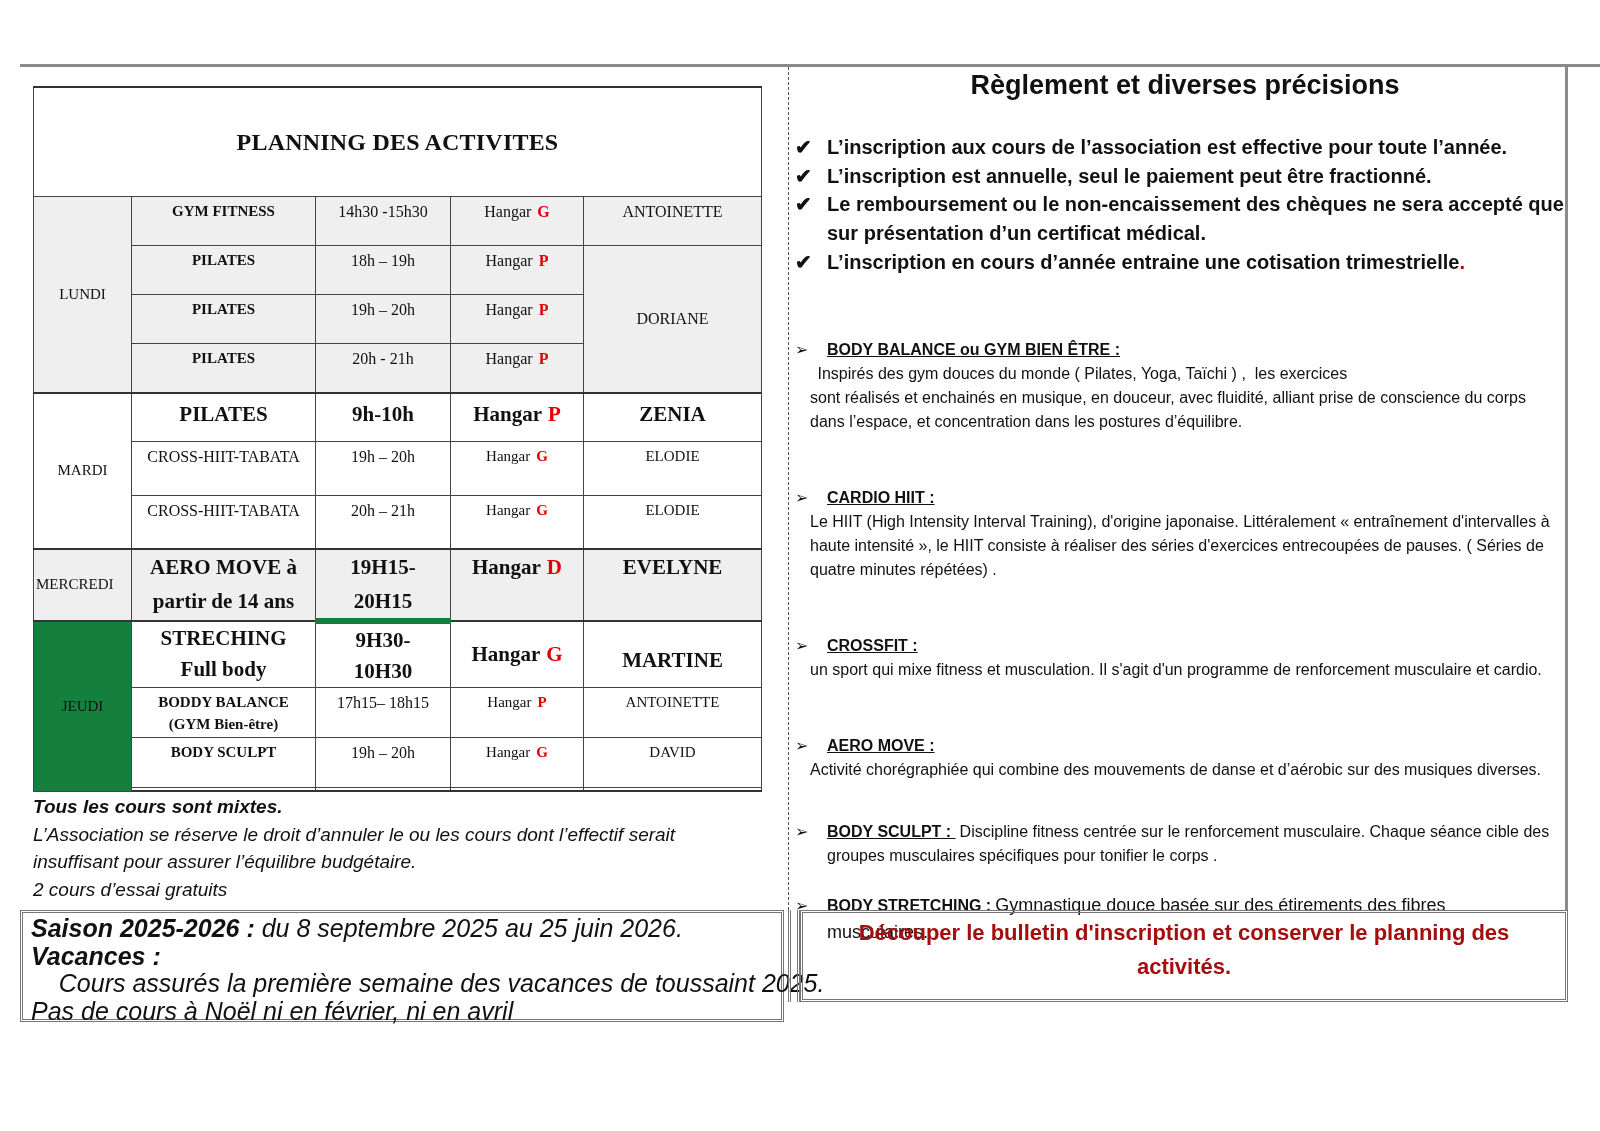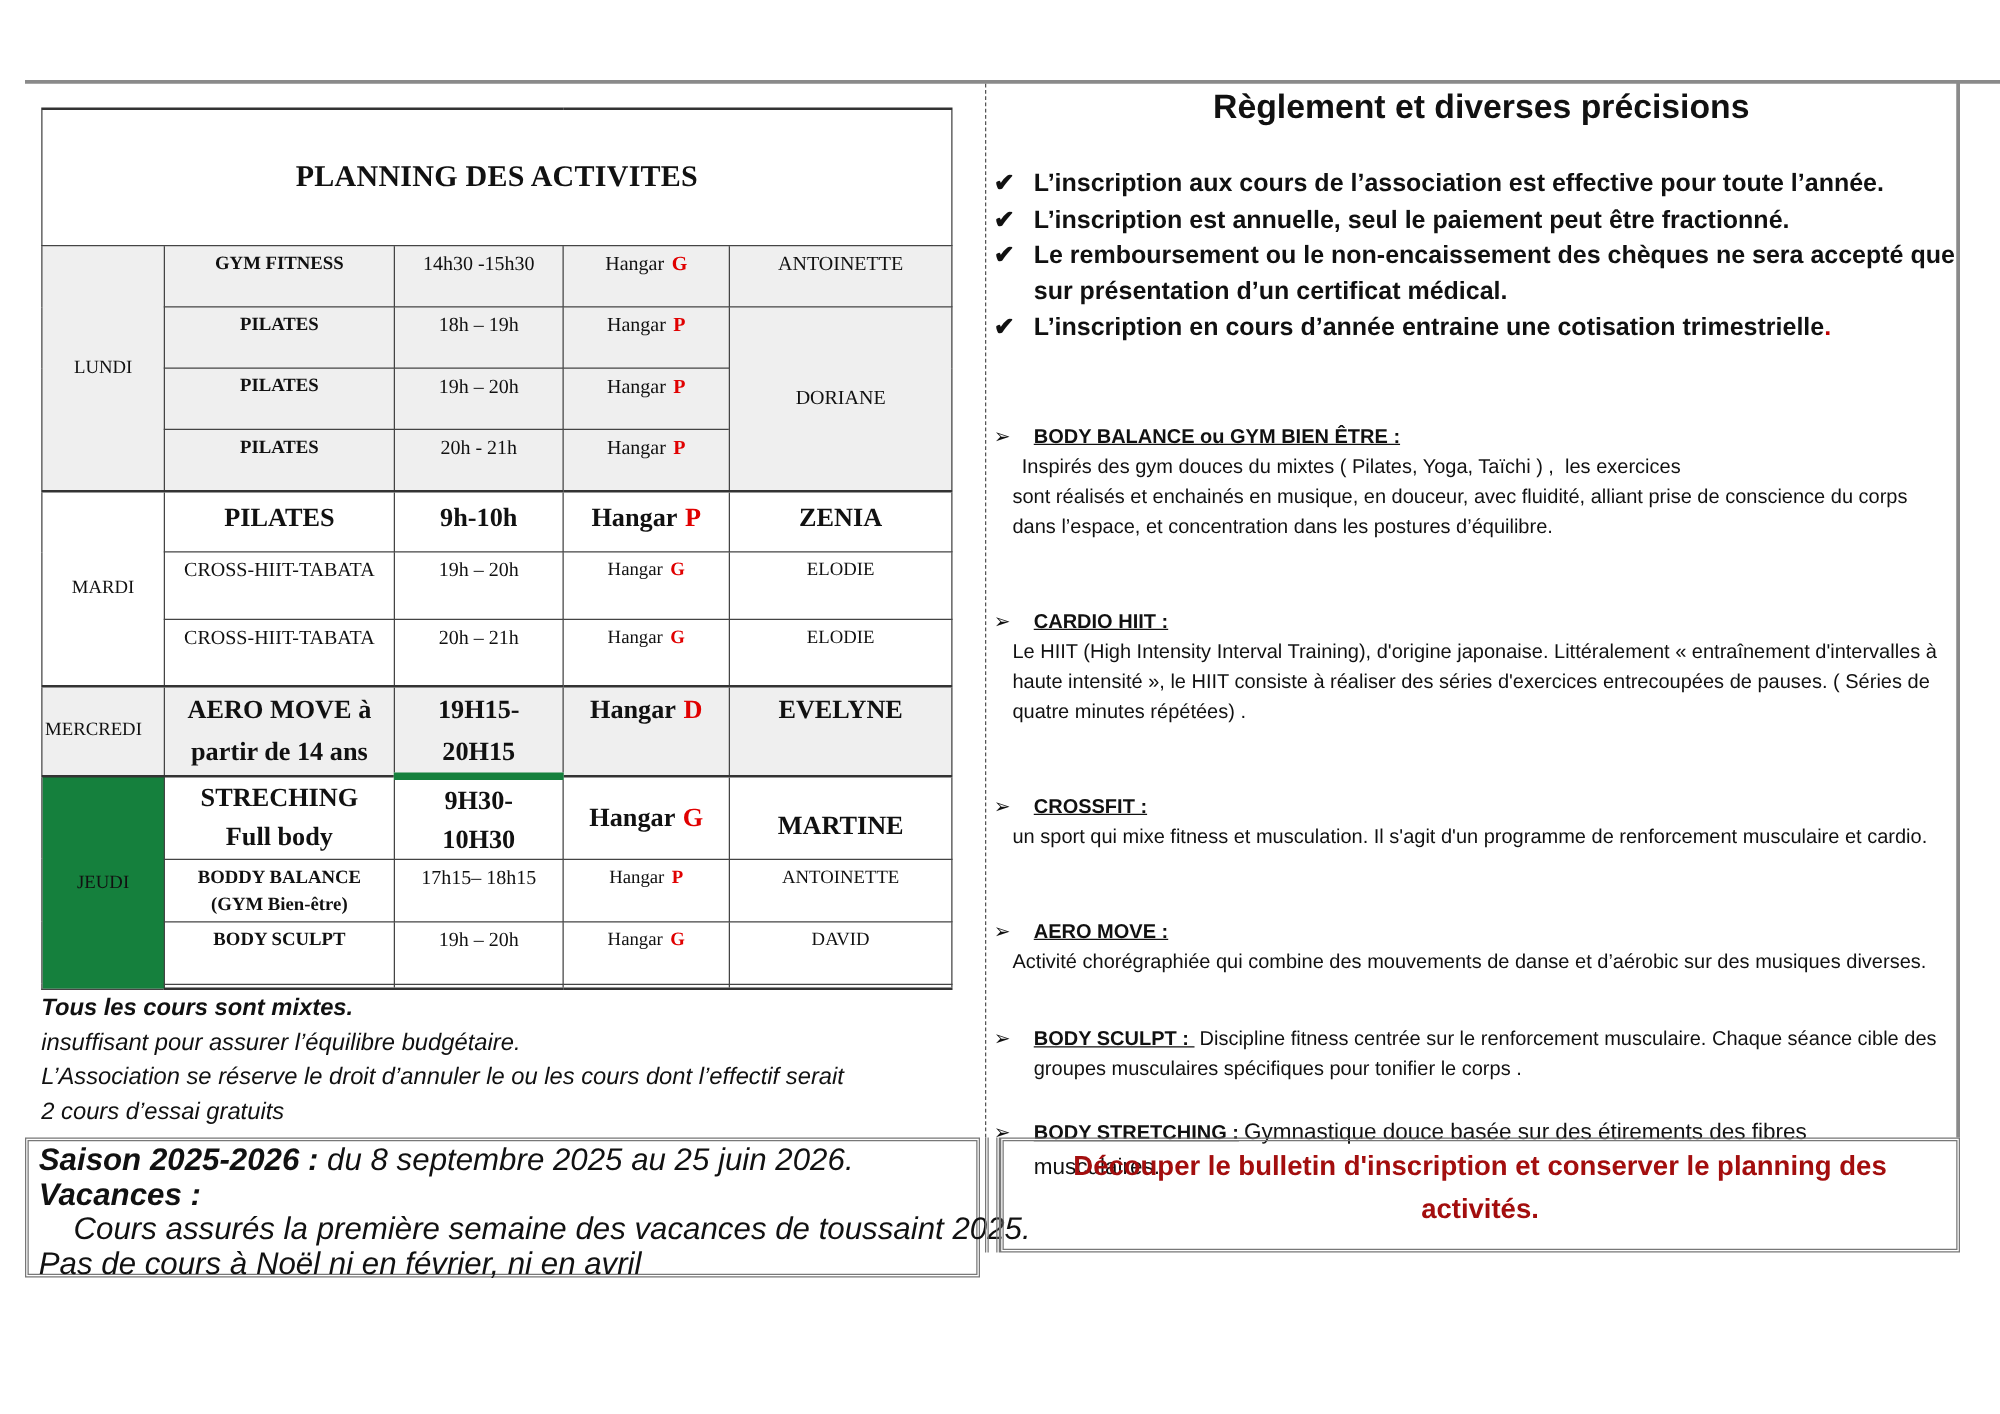--- a/index.html
+++ b/index.html
@@ -176,22 +176,22 @@
     <td class="cell" style="padding:0;border-bottom:2px solid #333"></td>
     <td class="cell" style="padding:0;border-bottom:2px solid #333"></td>
     <td class="cell" style="padding:0;border-bottom:2px solid #333"></td>
     <td class="cell" style="padding:0;border-bottom:2px solid #333"></td>
   </tr>
 </tbody>
   </table>
 
 <div class="notes">
   <div class="b">Tous les cours sont mixtes.</div>
+  <div>L’Association se réserve le droit d’annuler le ou les cours dont l’effectif serait</div>
   <div>insuffisant pour assurer l’équilibre budgétaire.</div>
-  <div>L’Association se réserve le droit d’annuler le ou les cours dont l’effectif serait</div>
   <div>2 cours d’essai gratuits</div>
 </div>
 
 <div class="season-box">
   <div><span class="b">Saison 2025-2026 :</span><span> du 8 septembre 2025 au 25 juin 2026.</span></div>
   <div><span class="b">Vacances :</span><span style="white-space:pre">    Cours assurés la première semaine des vacances de toussaint 2025.</span></div>
   <div>Pas de cours à Noël ni en février, ni en avril</div>
 </div>
 
 <div class="right-frame"></div>
@@ -219,21 +219,21 @@
     </div>
 </div>
 
 <div class="defs">
   <div class="def">
     <div class="def-head">
         <span class="arrow">➢</span>
         <span class="def-title">BODY BALANCE ou GYM BIEN ÊTRE :</span>
       </div>
     <div class="def-body">
-        <div style="padding-left:3px;white-space:pre"> Inspirés des gym douces du mixtes ( Pilates, Yoga, Taïchi ) ,  les exercices</div>
+        <div style="padding-left:3px;white-space:pre"> Inspirés des gym douces du monde ( Pilates, Yoga, Taïchi ) ,  les exercices</div>
         <div>sont réalisés et enchainés en musique, en douceur, avec fluidité, alliant prise de conscience du corps dans l’espace, et concentration dans les postures d’équilibre.</div>
       </div>
   </div>
   <div class="def">
     <div class="def-head">
         <span class="arrow">➢</span>
         <span class="def-title">CARDIO HIIT :</span>
       </div>
     <div class="def-body">Le HIIT (High Intensity Interval Training), d'origine japonaise. Littéralement « entraînement d'intervalles à haute intensité », le HIIT consiste à réaliser des séries d'exercices entrecoupées de pauses. ( Séries de  quatre minutes répétées) .</div>
   </div>

